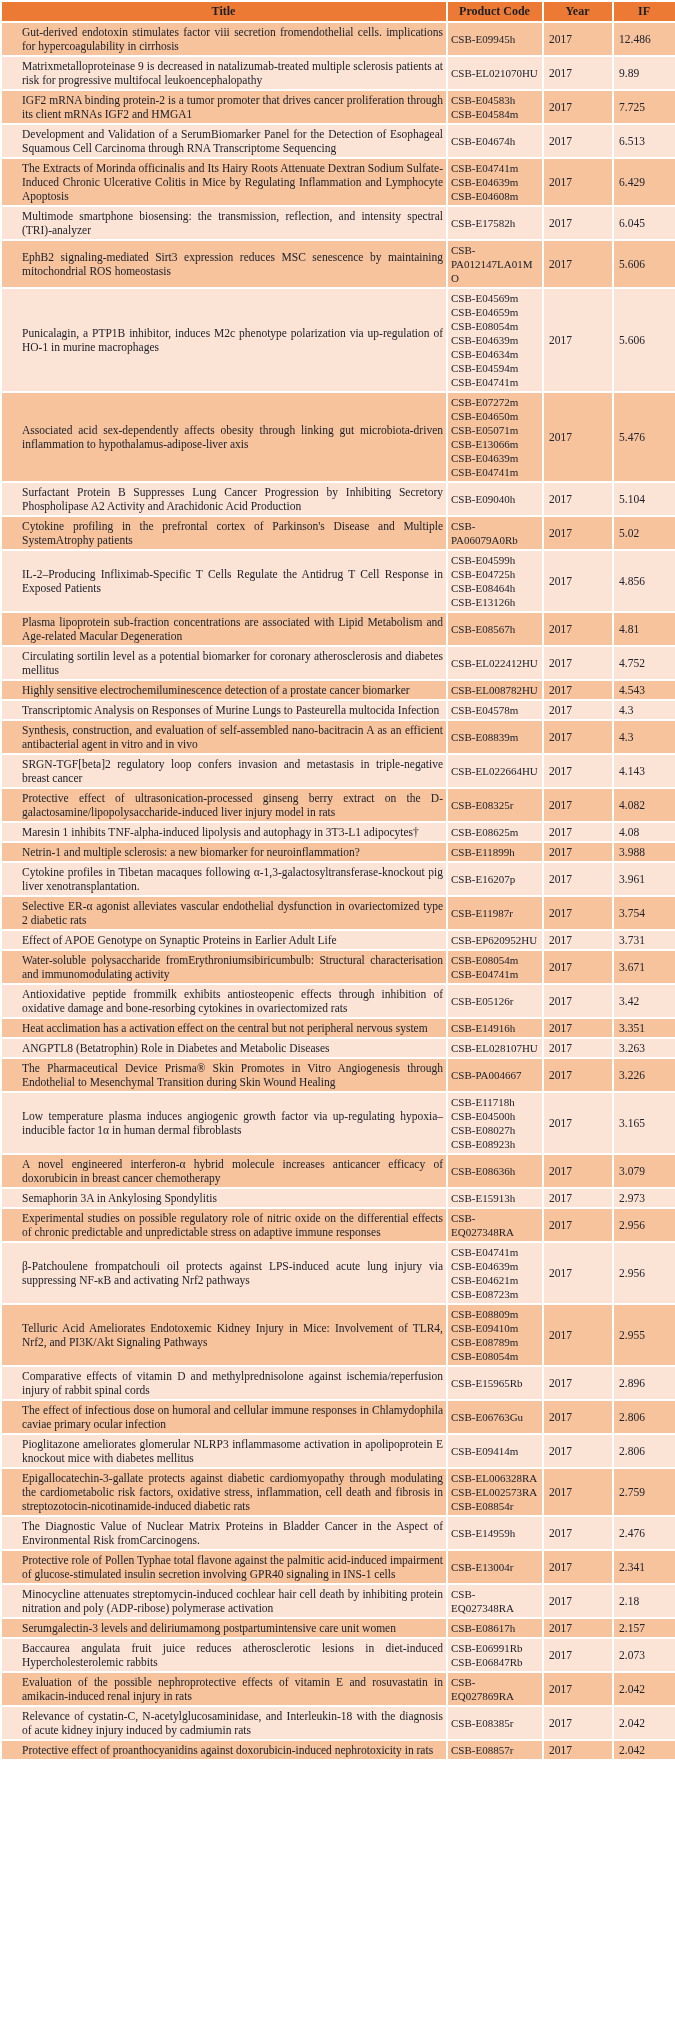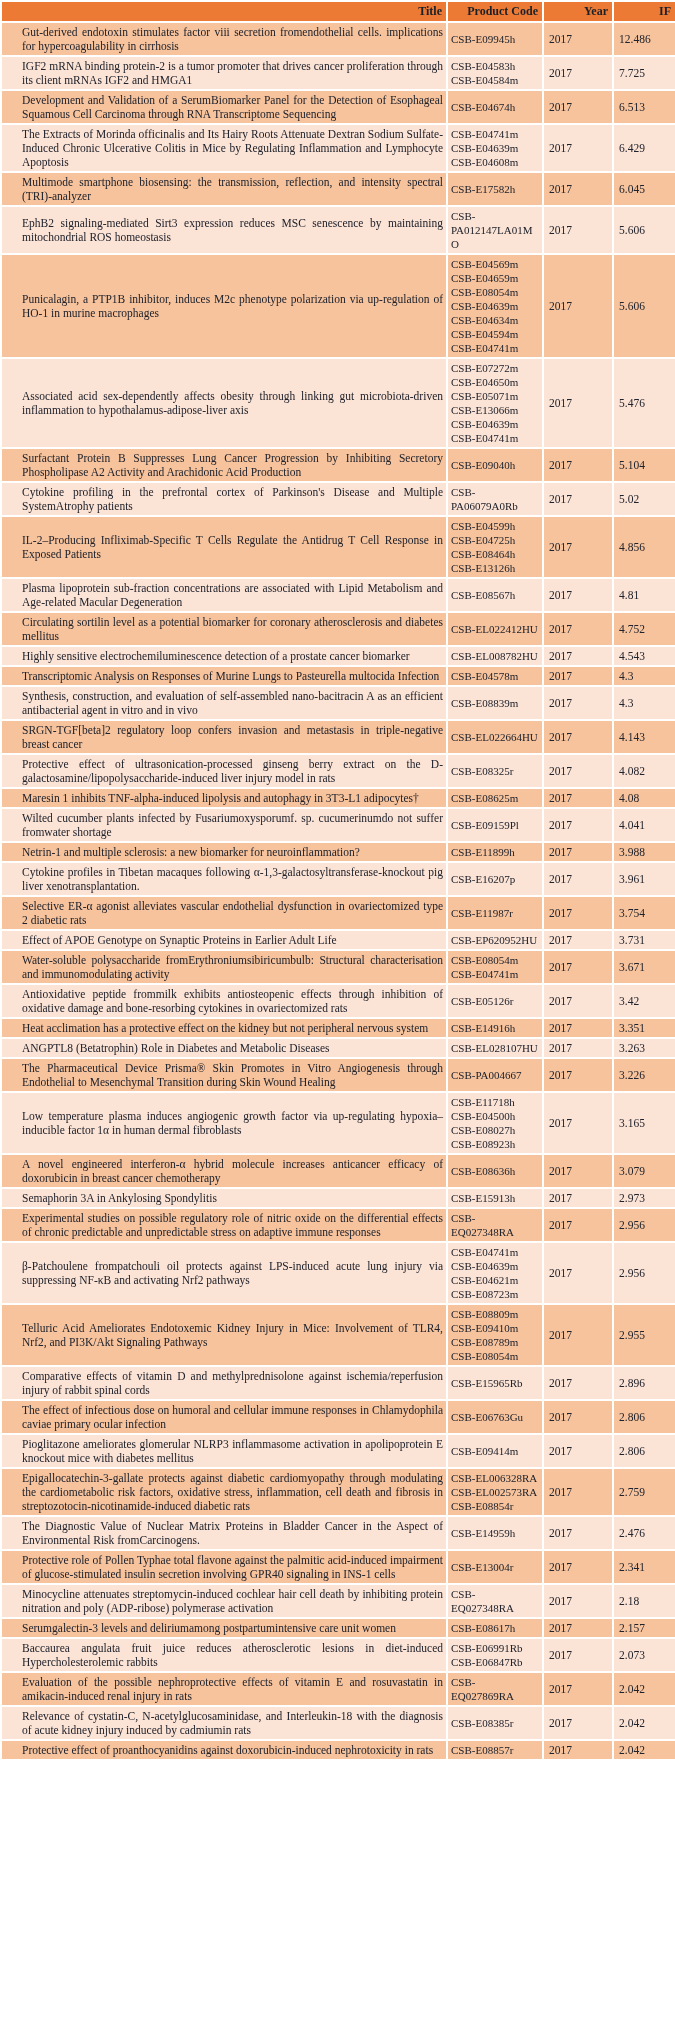--- a/index.html
+++ b/index.html
@@ -30,21 +30,21 @@
     border: 2px solid #ffffff;
     vertical-align: middle;
     font-size: 11.5px;
     line-height: 14px;
     padding: 2px 4px 2px 3px;
     overflow: hidden;
   }
   thead th {
     background: #ec7a35;
     color: #1b2028;
-    text-align: right;
+    text-align: center;
     font-weight: bold;
     font-size: 12px;
     line-height: 15px;
     padding: 2px 4px 2px 3px;
   }
   tbody tr:nth-child(odd)  td { background: #f6c39c; }
   tbody tr:nth-child(even) td { background: #fbe3d5; }
 
   td.title-cell {
     text-align: justify;
@@ -80,20 +80,26 @@
     </tr>
   </thead>
   <tbody id="table-body">
   <tr>
     <td class="title-cell">Gut-derived endotoxin stimulates factor viii secretion fromendothelial cells. implications for hypercoagulability in cirrhosis</td>
     <td class="code-cell">CSB-E09945h</td>
     <td class="year-cell">2017</td>
     <td class="if-cell">12.486</td>
   </tr>
 
+  <tr>
+    <td class="title-cell">Matrixmetalloproteinase 9 is decreased in natalizumab-treated multiple sclerosis patients at risk for progressive multifocal leukoencephalopathy</td>
+    <td class="code-cell">CSB-EL021070HU</td>
+    <td class="year-cell">2017</td>
+    <td class="if-cell">9.89</td>
+  </tr>
 
   <tr>
     <td class="title-cell">IGF2 mRNA binding protein-2 is a tumor promoter that drives cancer proliferation through its client mRNAs IGF2 and HMGA1</td>
     <td class="code-cell">CSB-E04583h
 CSB-E04584m</td>
     <td class="year-cell">2017</td>
     <td class="if-cell">7.725</td>
   </tr>
 
   <tr>
@@ -225,26 +231,20 @@
     <td class="if-cell">4.082</td>
   </tr>
 
   <tr>
     <td class="title-cell">Maresin 1 inhibits TNF-alpha-induced lipolysis and autophagy in 3T3-L1 adipocytes†</td>
     <td class="code-cell">CSB-E08625m</td>
     <td class="year-cell">2017</td>
     <td class="if-cell">4.08</td>
   </tr>
 
-  <tr>
-    <td class="title-cell">Wilted cucumber plants infected by Fusariumoxysporumf. sp. cucumerinumdo not suffer fromwater shortage</td>
-    <td class="code-cell">CSB-E09159Pl</td>
-    <td class="year-cell">2017</td>
-    <td class="if-cell">4.041</td>
-  </tr>
 
   <tr>
     <td class="title-cell">Netrin-1 and multiple sclerosis: a new biomarker for neuroinflammation?</td>
     <td class="code-cell">CSB-E11899h</td>
     <td class="year-cell">2017</td>
     <td class="if-cell">3.988</td>
   </tr>
 
   <tr>
     <td class="title-cell">Cytokine profiles in Tibetan macaques following α-1,3-galactosyltransferase-knockout pig liver xenotransplantation.</td>
@@ -276,21 +276,21 @@
   </tr>
 
   <tr>
     <td class="title-cell">Antioxidative peptide frommilk exhibits antiosteopenic effects through inhibition of oxidative damage and bone-resorbing cytokines in ovariectomized rats</td>
     <td class="code-cell">CSB-E05126r</td>
     <td class="year-cell">2017</td>
     <td class="if-cell">3.42</td>
   </tr>
 
   <tr>
-    <td class="title-cell">Heat acclimation has a protective effect on the kidney but not peripheral nervous system</td>
+    <td class="title-cell">Heat acclimation has a activation effect on the central but not peripheral nervous system</td>
     <td class="code-cell">CSB-E14916h</td>
     <td class="year-cell">2017</td>
     <td class="if-cell">3.351</td>
   </tr>
 
 
   <tr>
     <td class="title-cell">ANGPTL8 (Betatrophin) Role in Diabetes and Metabolic Diseases</td>
     <td class="code-cell">CSB-EL028107HU</td>
     <td class="year-cell">2017</td>

